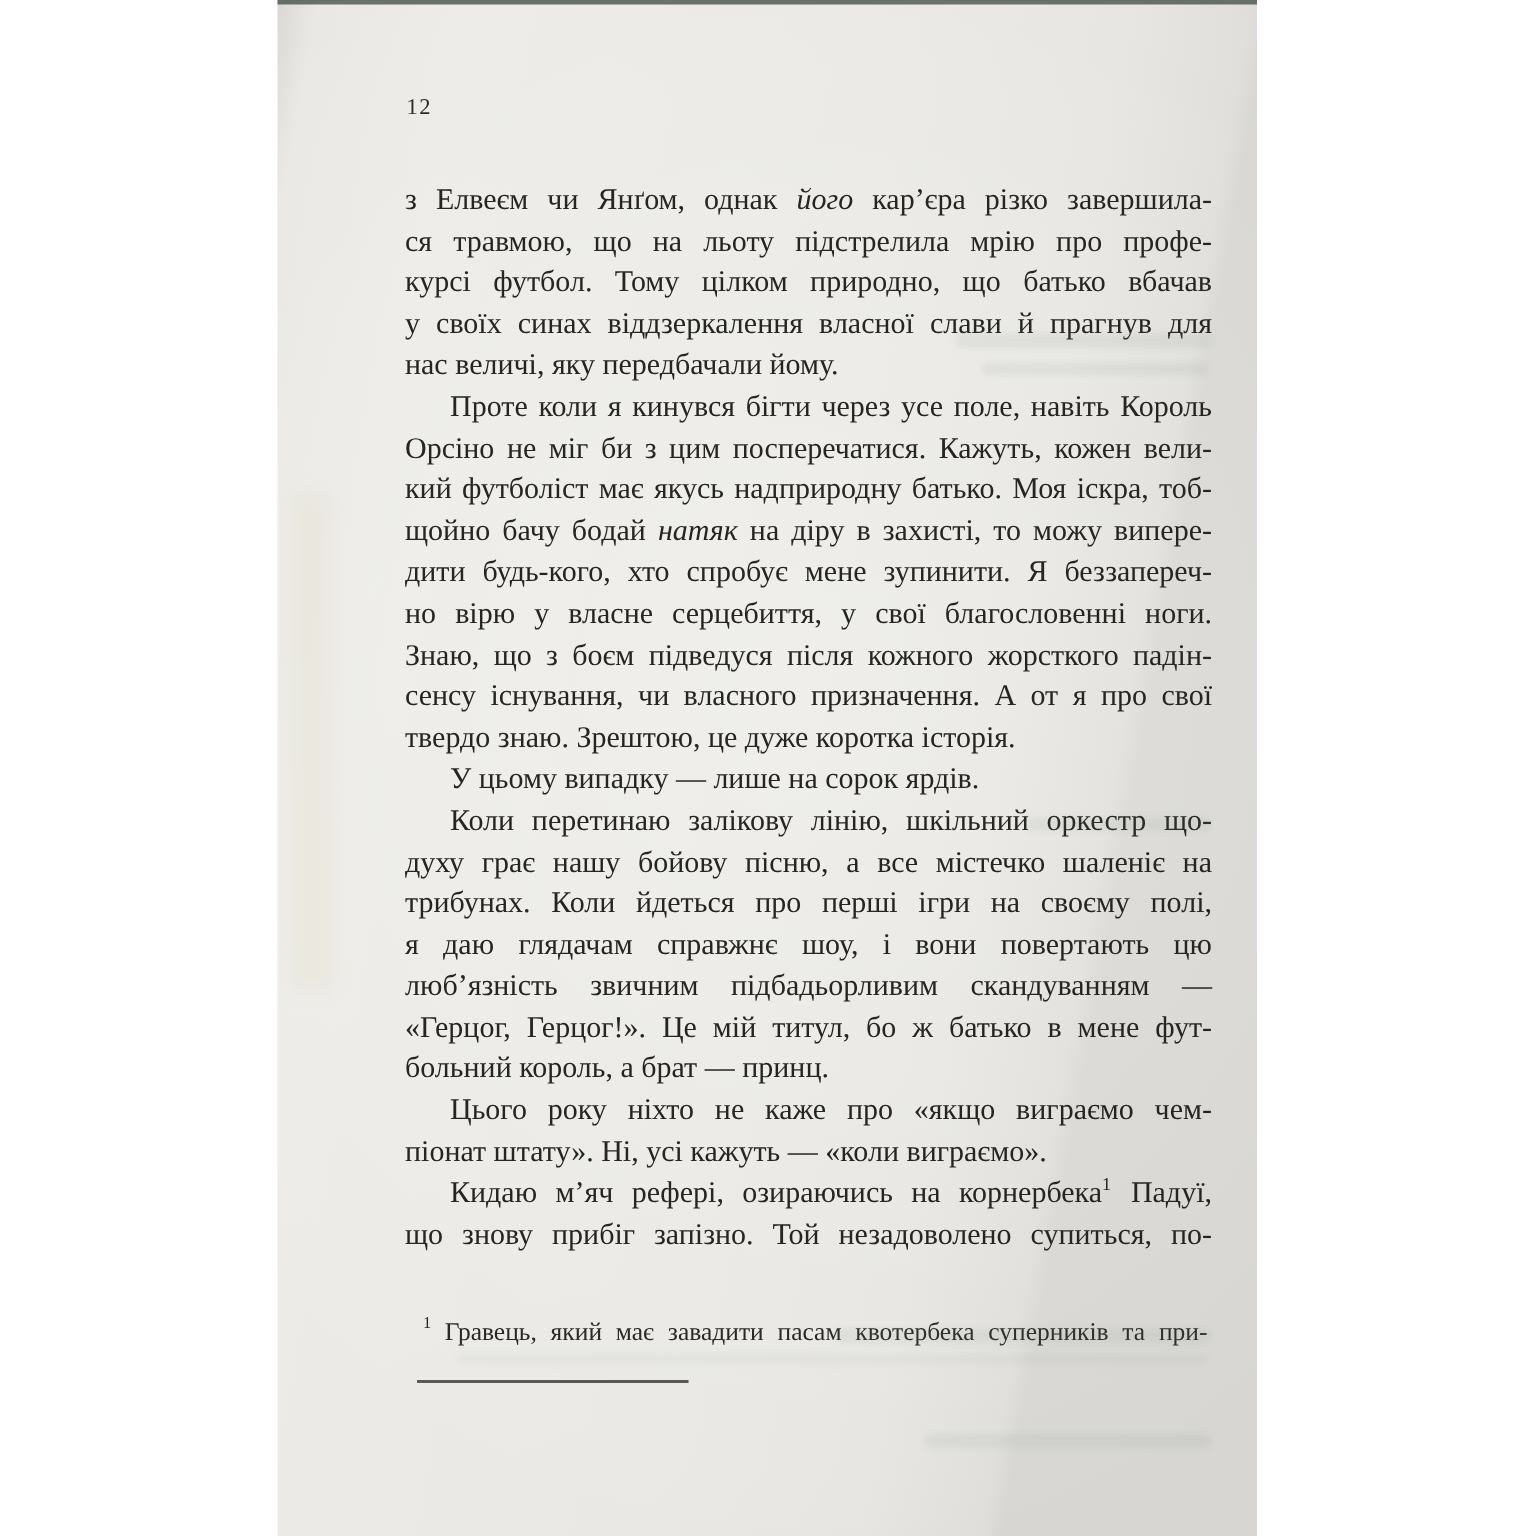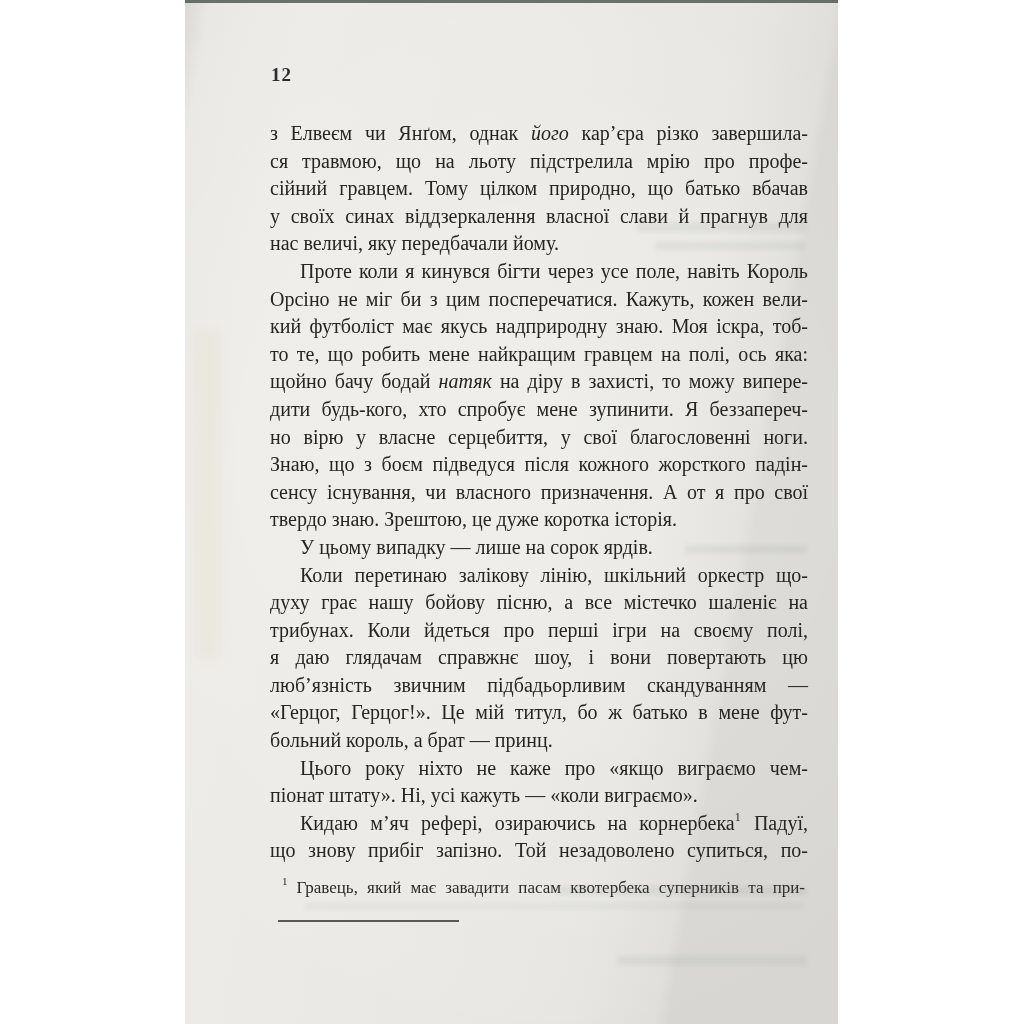--- a/index.html
+++ b/index.html
@@ -16,21 +16,21 @@
   .page-top-edge{
     position:absolute;left:0;top:0;width:100%;height:3px;
     background:#49524d;opacity:.8;
   }
   .gutter-tint{
     position:absolute;left:10px;top:330px;width:26px;height:330px;
     background:rgba(205,180,120,0.08);filter:blur(6px);
   }
   .page-number{
     position:absolute;left:86px;top:64px;
-    font-size:19px;color:#2d2c2a;letter-spacing:1px;font-weight:bold;
+    font-size:15px;color:#2d2c2a;letter-spacing:1px;
   }
   .body-text{
     position:absolute;left:85px;top:120px;width:538px;
     font-size:20px;color:#262522;
   }
   .line{
     line-height:27.6px;height:27.6px;
     text-align:justify;text-align-last:justify;-moz-text-align-last:justify;
     text-justify:inter-word;white-space:normal;
   }
@@ -61,29 +61,28 @@
 <div class="page">
   <div class="page-top-edge"></div>
   <div class="gutter-tint"></div>
 
   <div class="page-number">12</div>
 
   <div class="body-text">
       <div class="para">
         <div class="line"><span>з Елвеєм чи Янґом, однак </span><span class="it">його</span><span> кар’єра різко завершила-</span></div>
         <div class="line"><span>ся травмою, що на льоту підстрелила мрію про профе-</span></div>
-        <div class="line"><span>сійний гравцем. Тому цілком природно, що батько вбачав</span></div>
+        <div class="line"><span>курсі футбол. Тому цілком природно, що батько вбачав</span></div>
         <div class="line"><span>у своїх синах віддзеркалення власної слави й прагнув для</span></div>
         <div class="line end"><span>нас величі, яку передбачали йому.</span></div>
       </div>
       <div class="para">
         <div class="line ind"><span>Проте коли я кинувся бігти через усе поле, навіть Король</span></div>
         <div class="line"><span>Орсіно не міг би з цим посперечатися. Кажуть, кожен вели-</span></div>
-        <div class="line"><span>кий футболіст має якусь надприродну знаю. Моя іскра, тоб-</span></div>
-        <div class="line"><span>то те, що робить мене найкращим гравцем на полі, ось яка:</span></div>
+        <div class="line"><span>кий футболіст має якусь надприродну батько. Моя іскра, тоб-</span></div>
         <div class="line"><span>щойно бачу бодай </span><span class="it">натяк</span><span> на діру в захисті, то можу випере-</span></div>
         <div class="line"><span>дити будь-кого, хто спробує мене зупинити. Я беззапереч-</span></div>
         <div class="line"><span>но вірю у власне серцебиття, у свої благословенні ноги.</span></div>
         <div class="line"><span>Знаю, що з боєм підведуся після кожного жорсткого падін-</span></div>
         <div class="line"><span>сенсу існування, чи власного призначення. А от я про свої</span></div>
         <div class="line end"><span>твердо знаю. Зрештою, це дуже коротка історія.</span></div>
       </div>
       <div class="para">
         <div class="line end ind"><span>У цьому випадку — лише на сорок ярдів.</span></div>
       </div>

